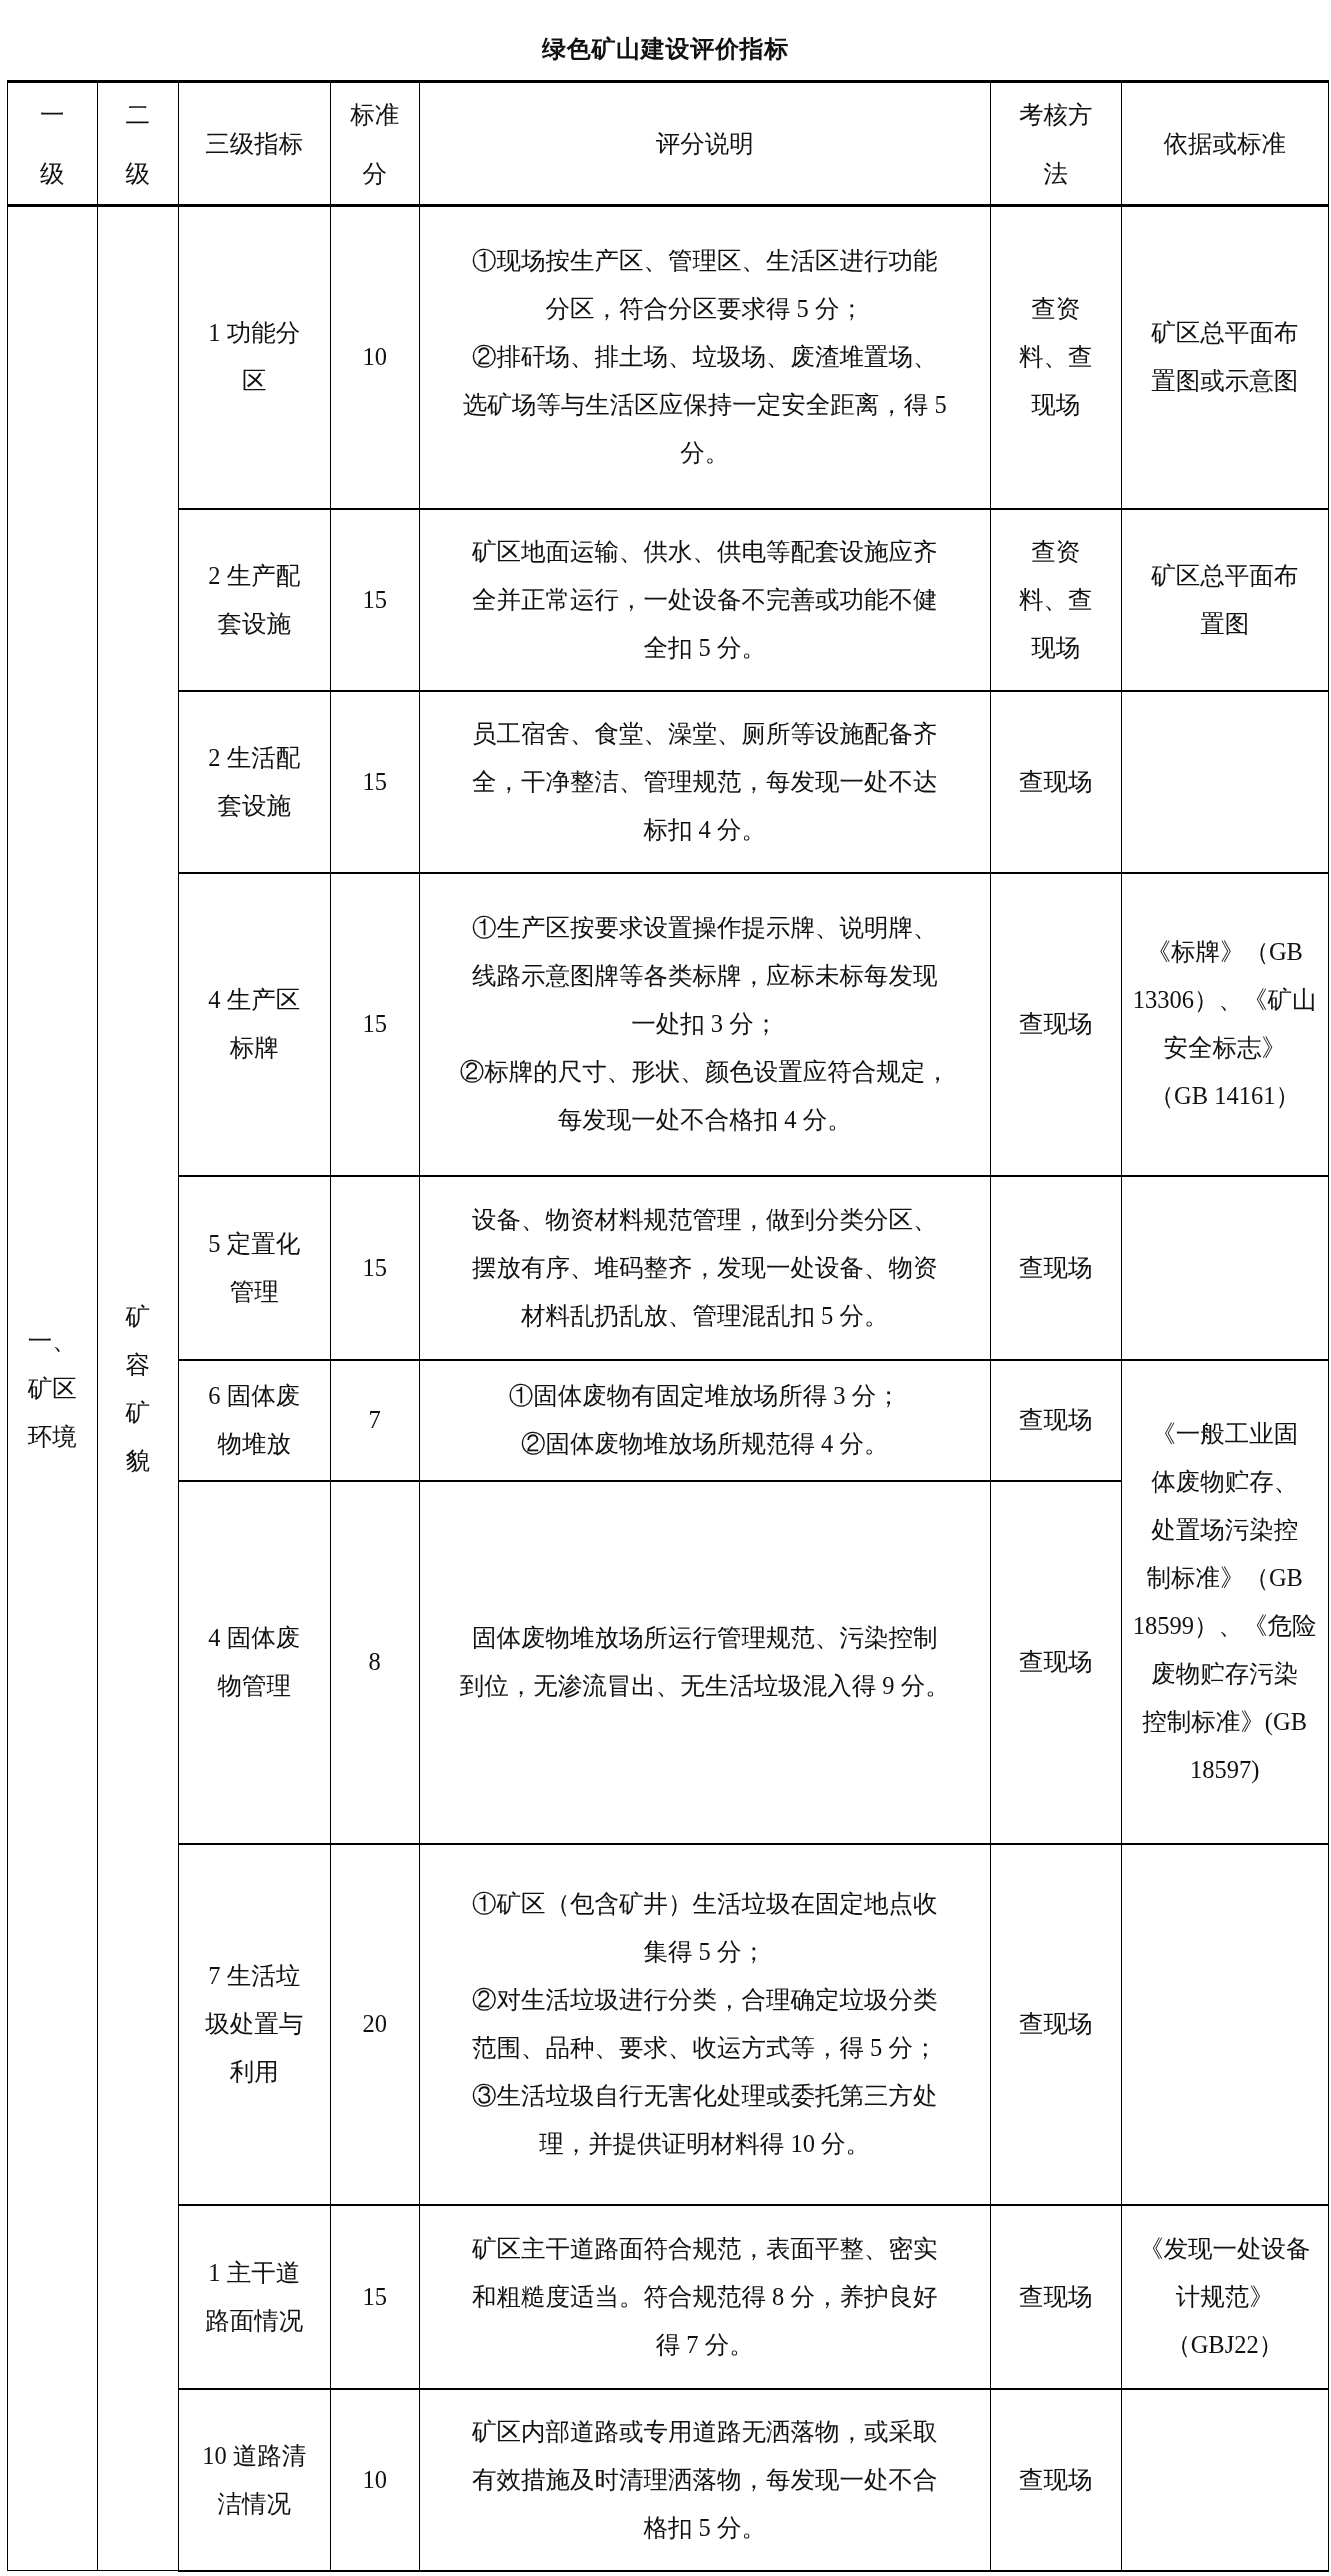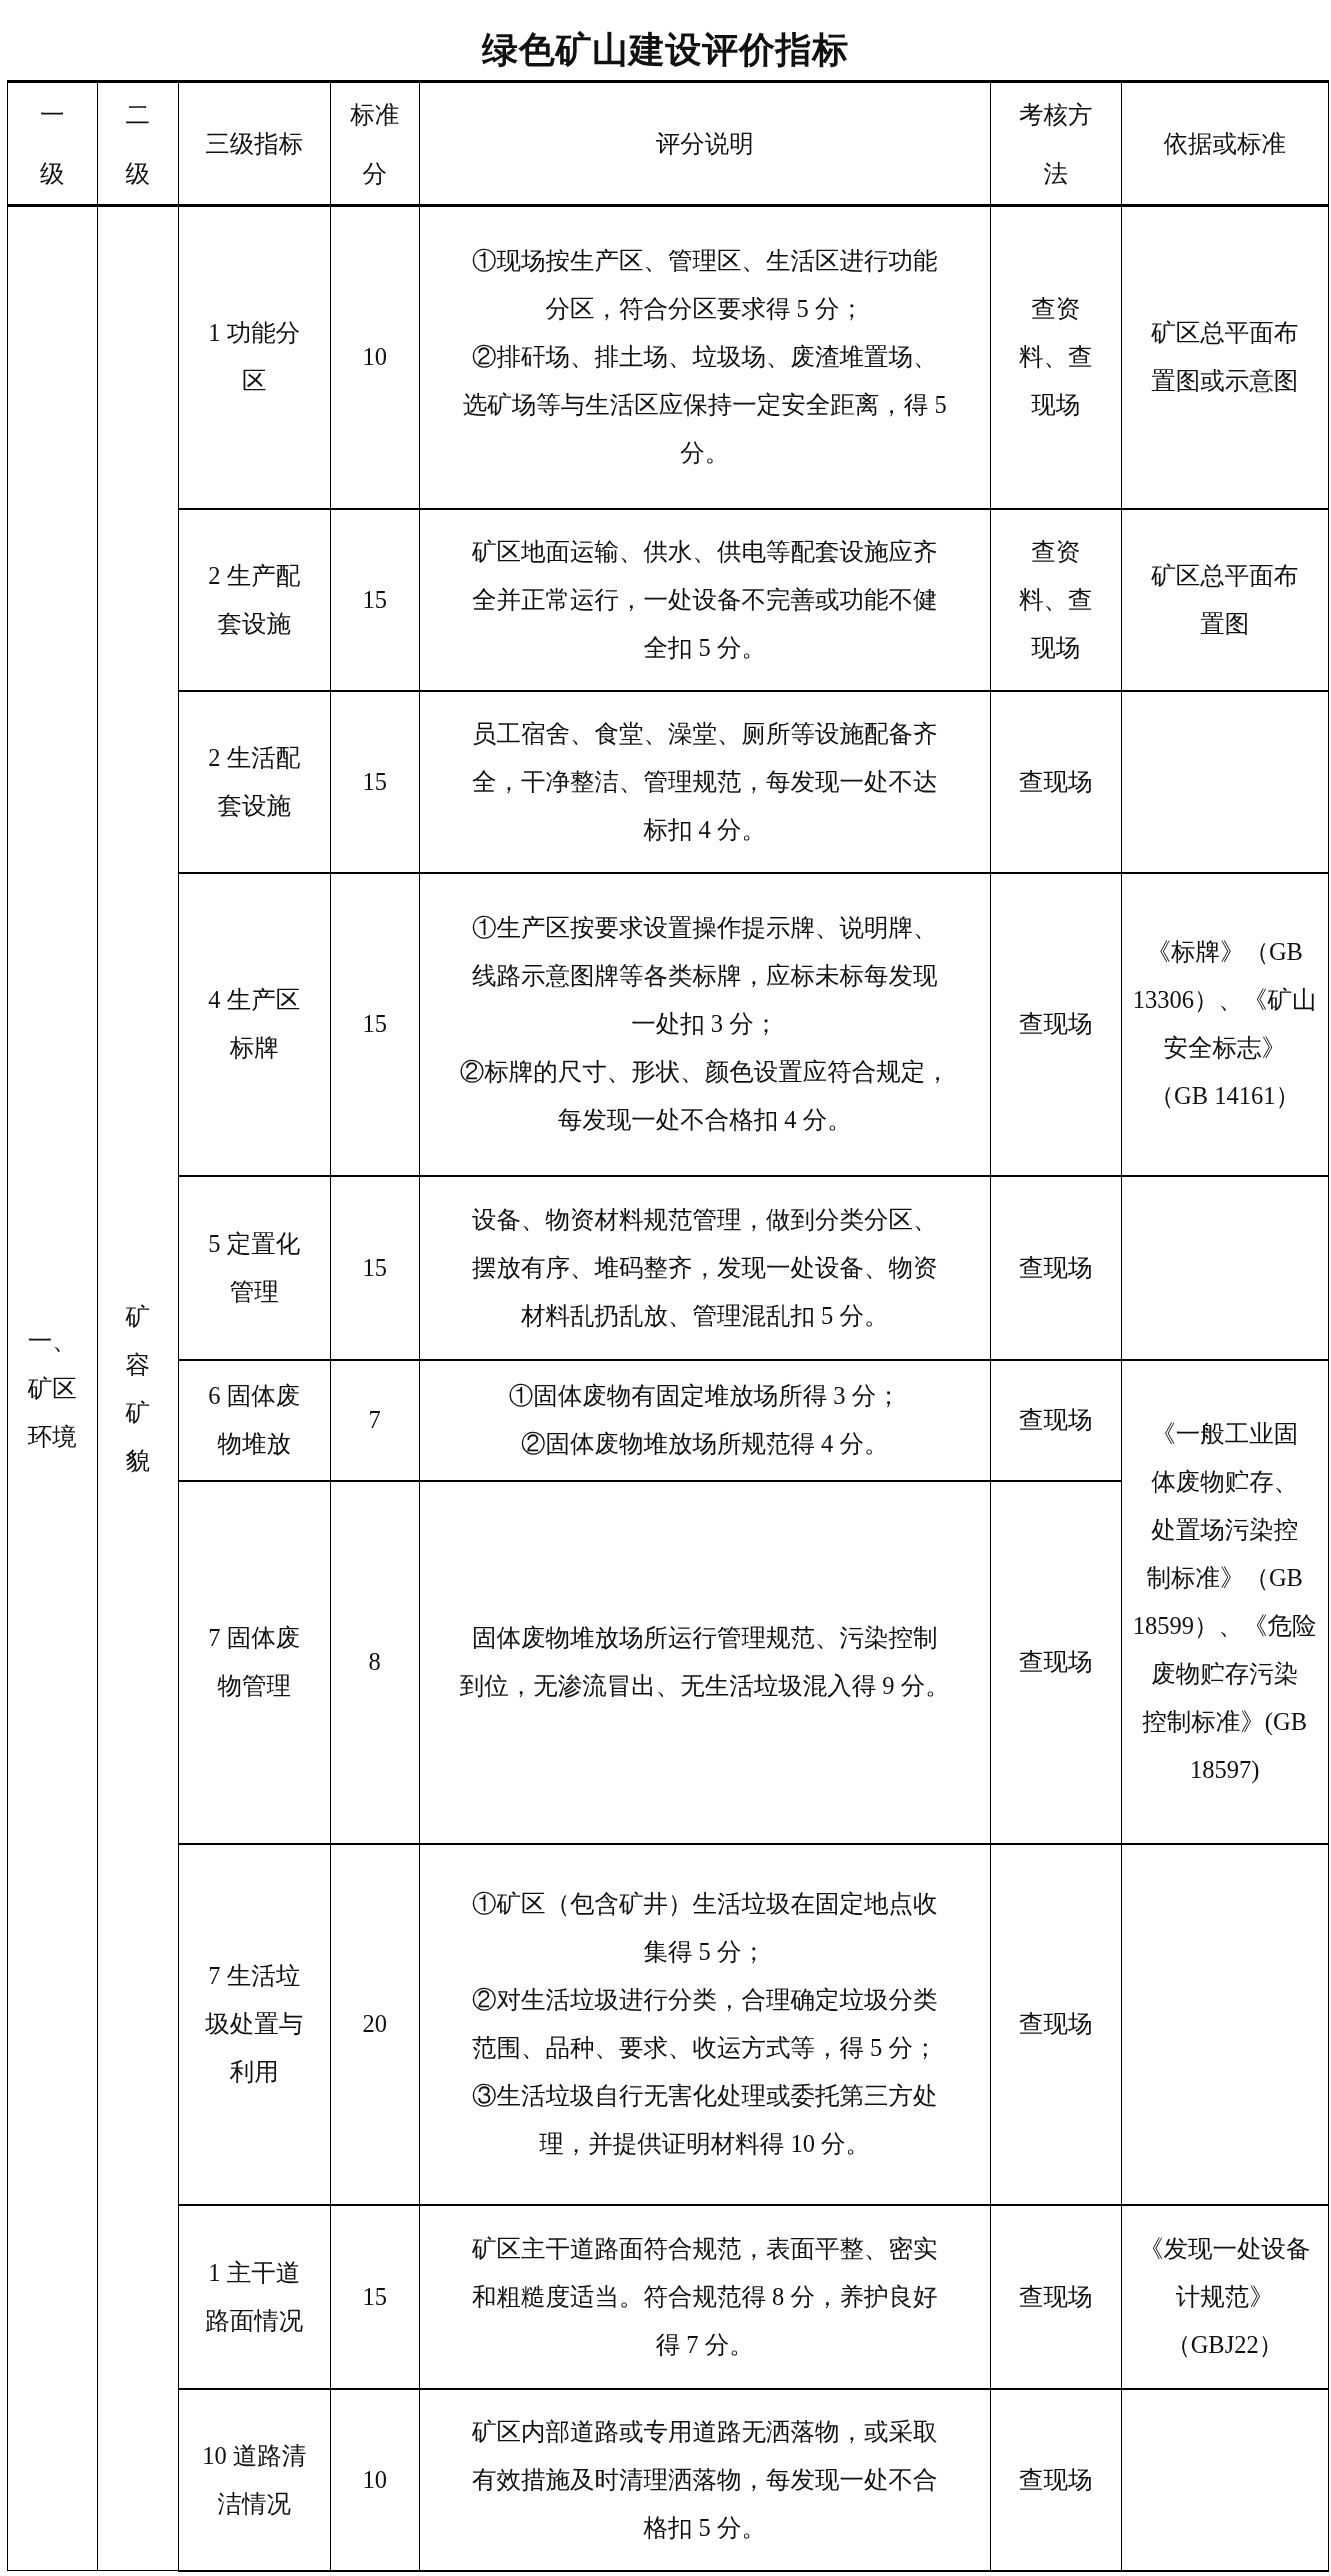--- a/index.html
+++ b/index.html
@@ -3,21 +3,21 @@
 <meta charset="utf-8">
 <style>
   html, body { margin: 0; padding: 0; background: #ffffff; }
   body {
     width: 1331px; height: 2576px; position: relative; overflow: hidden;
     font-family: "Liberation Serif", "DejaVu Serif", serif;
     color: #111111;
   }
   .title {
     position: absolute; left: 0; top: 27px; width: 1331px;
-    text-align: center; font-size: 36px; font-weight: bold; line-height: 45px;
+    text-align: center; font-size: 24px; font-weight: bold; line-height: 45px;
     font-family: "DejaVu Sans", "Liberation Sans", sans-serif;
     letter-spacing: 0.7px;
   }
   table.grid {
     position: absolute; left: 6.7px; top: 80px;
     width: 1320px; border-collapse: collapse; table-layout: fixed;
   }
   table.grid td, table.grid th {
     border: 1.5px solid #000; padding: 0; text-align: center; vertical-align: middle;
     font-size: 24.5px; line-height: 48px; font-weight: normal;
@@ -142,21 +142,21 @@
       <td rowspan="2" class="std">《一般工业固
 体废物贮存、
 处置场污染控
 制标准》（GB
 18599）、《危险
 废物贮存污染
 控制标准》(GB
 18597)</td>
     </tr>
     <tr style="height:363px">
-      <td class="name">7 固体废
+      <td class="name">4 固体废
 物管理</td>
       <td class="score">8</td>
       <td class="desc">固体废物堆放场所运行管理规范、污染控制
 到位，无渗流冒出、无生活垃圾混入得 9 分。</td>
       <td class="method">查现场</td>
     </tr>
     <tr style="height:361px">
       <td class="name">7 生活垃
 圾处置与
 利用</td>

